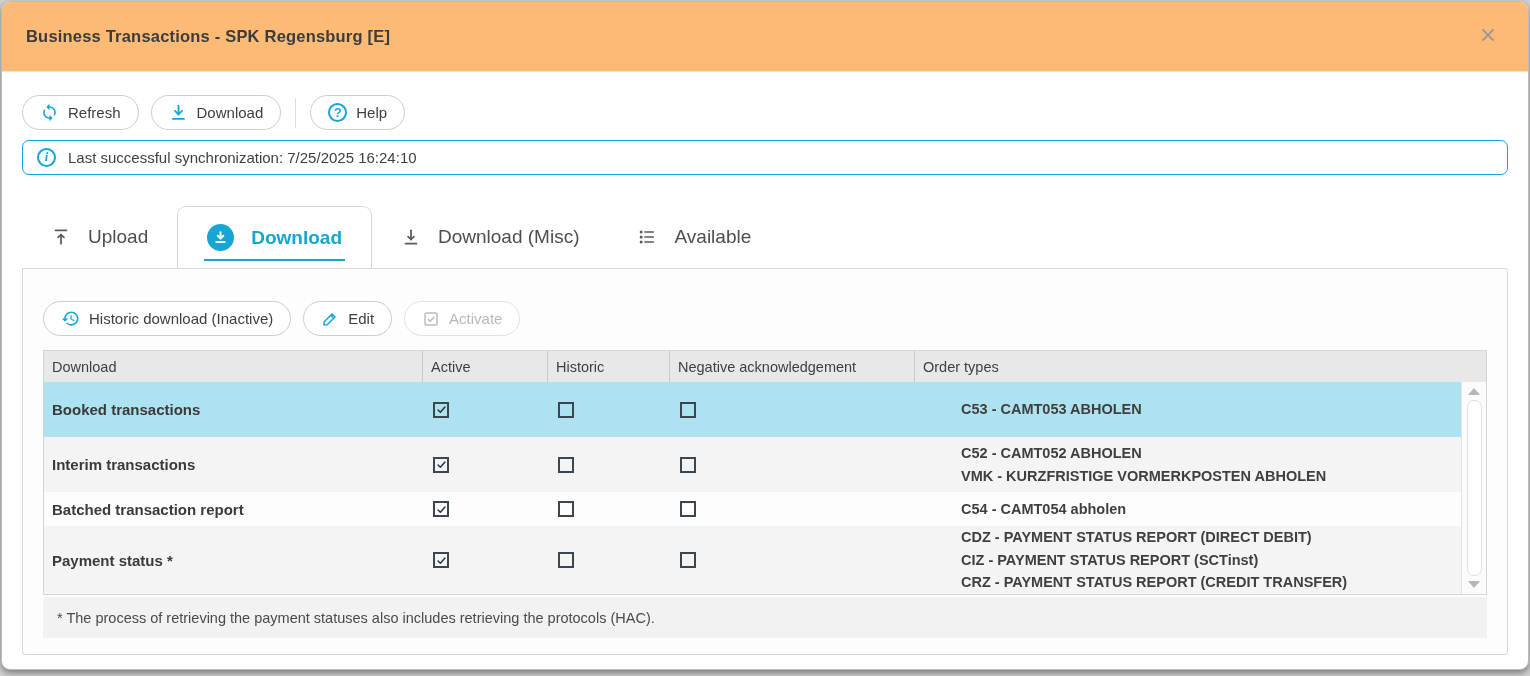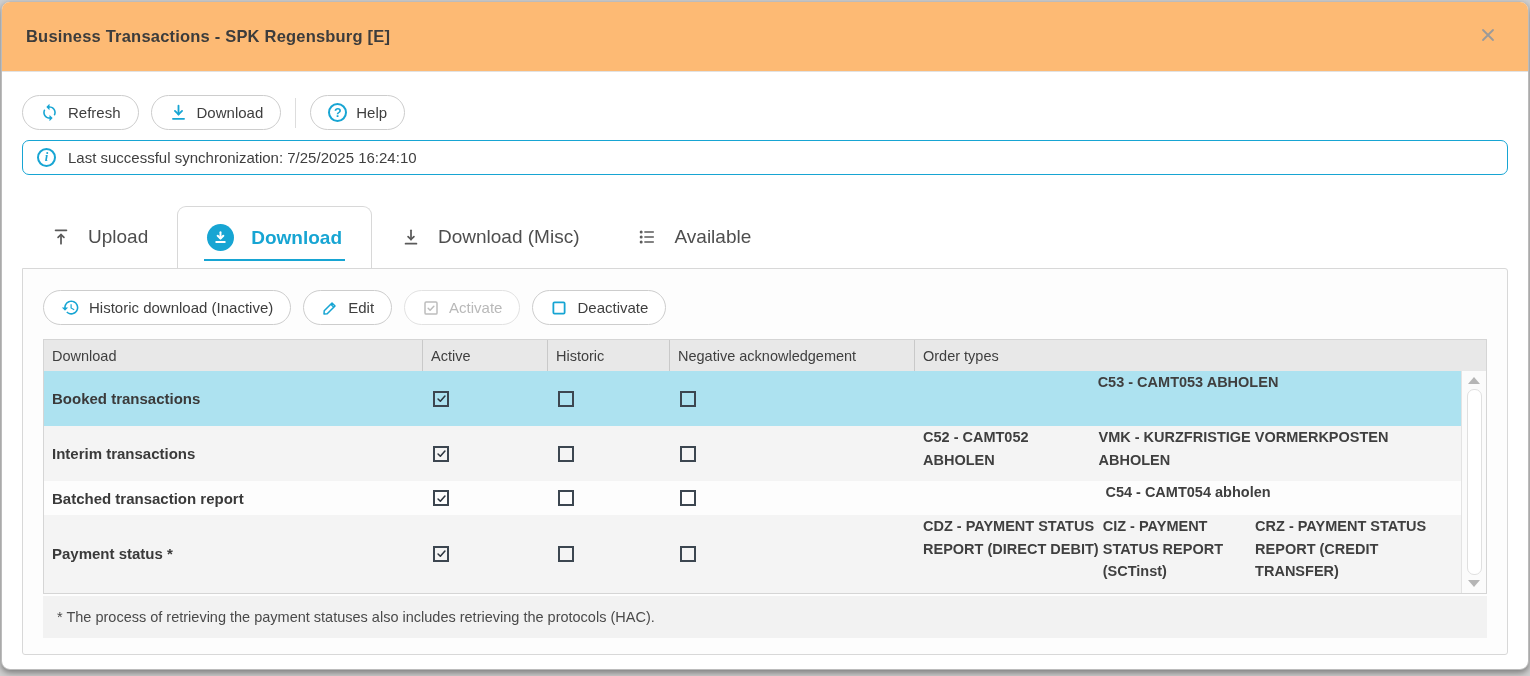--- a/index.html
+++ b/index.html
@@ -74,21 +74,21 @@
     background:var(--accent);
   }
   .tab-circle{
     width:27px;height:27px;border-radius:50%;background:var(--accent);
     display:flex;align-items:center;justify-content:center;flex:0 0 auto;
   }
   
   .panel{
     margin:0 20px;border:1px solid var(--border);border-radius:0 3px 3px 3px;
     background:#fdfdfd;height:387px;display:flex;flex-direction:column;
-    padding:21px 20px 16px 20px;position:relative;z-index:1;
+    padding:32px 20px 16px 20px;position:relative;z-index:1;
   }
   .panel-toolbar{display:flex;align-items:center;gap:12px;flex:0 0 35px;}
   
   .grid{
     margin-top:14px;border:1px solid #d5d5d5;background:#fdfdfd;
     display:flex;flex-direction:column;height:282px;position:relative;
   }
   .grid-head{display:flex;background:#e8e8e8;height:31px;flex:0 0 31px;font-size:14.5px;color:#3f3f3f;}
   .hcell{display:flex;align-items:center;padding:0 8px;border-right:1px solid #c9c9c9;}
   .hcell:last-child{border-right:none;}
@@ -96,22 +96,22 @@
   .col-active{width:125px;flex:0 0 125px;}
   .col-historic{width:122px;flex:0 0 122px;}
   .col-negack{width:245px;flex:0 0 245px;}
   .col-ordertypes{flex:1 1 auto;}
   .grid-body{display:flex;flex:1 1 auto;overflow:hidden;}
   .rows{flex:1 1 auto;display:flex;flex-direction:column;font-weight:bold;}
   .row{display:flex;align-items:stretch;background:#fdfdfd;}
   .row.shade{background:#f4f4f4;}
   .row.selected{background:#ade2f0;}
   .cell{display:flex;align-items:center;padding:0 8px;font-size:15px;color:#3a3a3a;}
-  .cell.ot{flex-direction:row;align-items:flex-start;justify-content:center;
-    font-size:14.5px;line-height:22.5px;color:#3f3f3f;}
+  .cell.ot{flex-direction:column;align-items:flex-start;justify-content:center;
+    font-size:14.5px;line-height:22.5px;color:#3f3f3f;margin-left:38px;}
   .checkbox{
     width:16px;height:16px;border:2px solid #3c4650;background:transparent;
     display:flex;align-items:center;justify-content:center;margin-left:2px;
   }
   .checkbox svg{display:none;}
   .checkbox.checked svg{display:block;}
   
   .vscroll{
     flex:0 0 25px;width:25px;border-left:1px solid #e3e3e3;background:#fbfbfb;
     display:flex;flex-direction:column;align-items:center;justify-content:space-between;
@@ -247,28 +247,20 @@
       </button>
       <button class="btn disabled">
         <span class="icon-disabled">
           <svg width="18" height="18" viewBox="0 0 24 24" fill="none" stroke="currentColor" stroke-width="2" stroke-linejoin="round">
               <rect x="4" y="4" width="16" height="16" rx="1.5"></rect>
               <path d="M8.2 12.3l2.6 2.6 5-5.2" stroke-linecap="round"></path>
             </svg>
         </span>
         <span>Activate</span>
       </button>
-      <button class="btn">
-        <span class="icon-accent">
-          <svg width="18" height="18" viewBox="0 0 24 24" fill="none" stroke="currentColor" stroke-width="2.4">
-              <rect x="4.5" y="4.5" width="15" height="15" rx="1.5"></rect>
-            </svg>
-        </span>
-        <span>Deactivate</span>
-      </button>
     </div>
 
     <div class="grid">
       <div class="grid-head">
         <div class="hcell col-download">Download</div>
         <div class="hcell col-active">Active</div>
         <div class="hcell col-historic">Historic</div>
         <div class="hcell col-negack">Negative acknowledgement</div>
         <div class="hcell col-ordertypes">Order types</div>
       </div>

